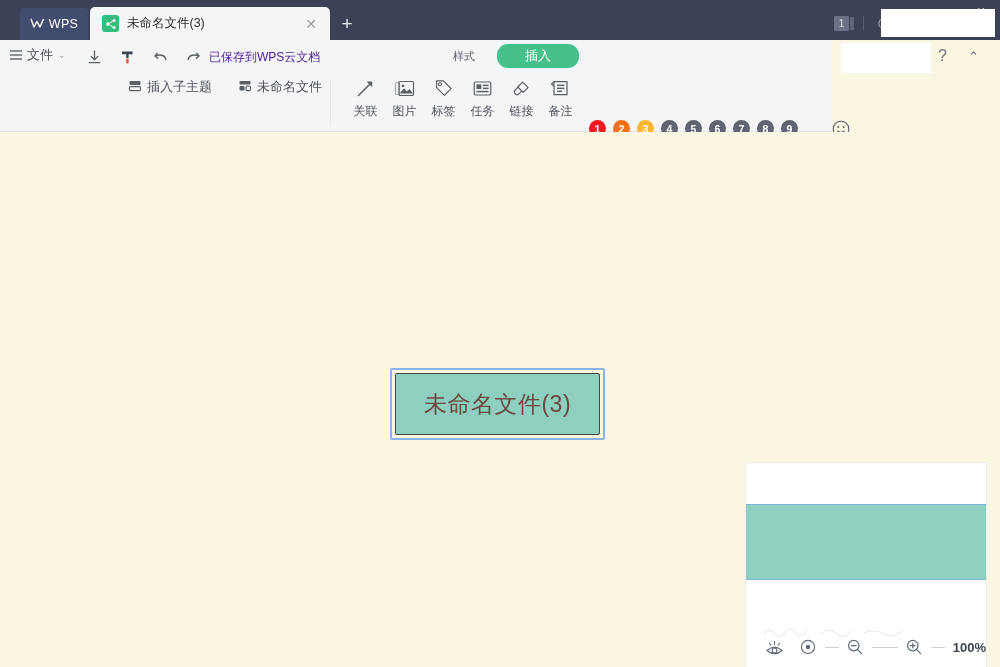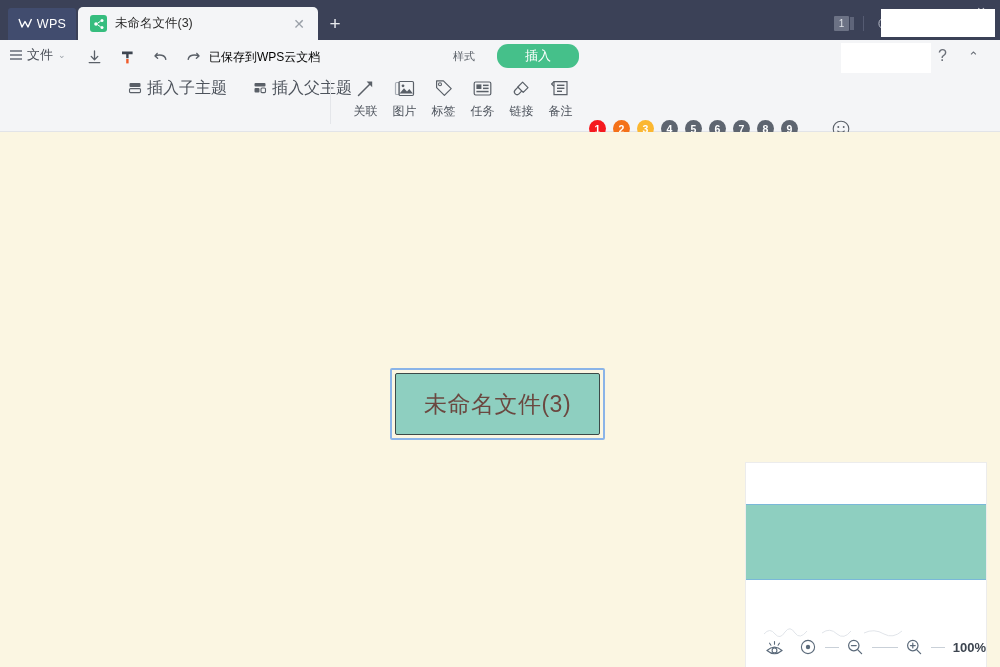--- a/index.html
+++ b/index.html
@@ -15,21 +15,21 @@
   .titlebar {
     position: absolute; top: 0; left: 0;
     width: 1000px; height: 40px;
     background: #3b4157;
     display: flex; align-items: flex-end;
   }
   .wps-logo {
     width: 68px; height: 32px;
     background: #414c6e;
     display: flex; align-items: center; justify-content: center;
-    gap: 4px; margin-left: 8px; margin-bottom: 0;
+    gap: 4px; margin-left: 20px; margin-bottom: 0;
     border-radius: 3px 3px 0 0;
   }
   .wps-logo .mark { color: #fff; font-size: 13px; line-height: 1; }
   .wps-logo .txt { color: #ffffff; font-size: 12.5px; letter-spacing: .3px; }
 
   .doctab {
     width: 240px; height: 33px;
     background: #f4f5f7;
     border-radius: 5px 5px 0 0;
     display: flex; align-items: center;
@@ -94,21 +94,21 @@
     color: #c7cad4; font-size: 11px;
   }
   .white-overlay-top {
     position: absolute; right: 5px; top: 9px;
     width: 114px; height: 28px; background: #ffffff;
   }
 
   
   .ribbon {
     position: absolute; top: 40px; left: 0;
-    width: 1000px; height: 92px;
+    width: 832px; height: 92px;
     background: #f4f5f7;
     border-bottom: 1px solid #e2e4e8;
   }
   
   .r1 { position: absolute; top: 0; left: 0; width: 1000px; height: 34px; }
   .filemenu {
     position: absolute; left: 10px; top: 6px;
     display: flex; align-items: center; gap: 5px;
     color: #4a4f58; font-size: 13px;
   }
@@ -116,21 +116,21 @@
   .hamb i { display: block; width: 12px; height: 1.4px; background: #8a8f98; }
   .chev-d { color: #9aa0a8; font-size: 9px; }
 
   .r1icon {
     position: absolute; top: 5px;
     width: 24px; height: 24px;
     display: flex; align-items: center; justify-content: center;
   }
   .savedtxt {
     position: absolute; left: 209px; top: 9px;
-    font-size: 12px; color: #000000;
+    font-size: 12px; color: #4c1d95;
   }
   .styletabs {
     position: absolute; left: 447px; top: 4px;
     display: flex; align-items: center; gap: 16px;
   }
   .styletab {
     font-size: 11px; color: #5a6068;
     padding: 4px 6px;
   }
   .styletab.active {
@@ -151,21 +151,21 @@
   }
 
   
   .insert-topics {
     position: absolute; left: 128px; top: 38px;
     display: flex; flex-direction: column; gap: 7px;
   }
   .itrow { display: flex; gap: 26px; }
   .itbtn {
     display: flex; align-items: center; gap: 5px;
-    font-size: 16px; color: #4d535c;
+    font-size: 13px; color: #4d535c;
   }
   .itbtn.disabled { color: #b3b8c0; }
   .itbtn .tico { display: block; }
 
   .sep-v {
     position: absolute; left: 330px; top: 40px;
     width: 1px; height: 44px; background: #e4e6ea;
   }
 
   
@@ -389,21 +389,21 @@
           <span>插入子主题</span>
         </div>
         <div class="itbtn">
           <span class="tico">
             <svg width="14" height="12" viewBox="0 0 14 12">
                 <rect x="1.5" y="1" width="11" height="3.6" rx="1" fill="#5a6068"></rect>
                 <rect x="1.5" y="6" width="5" height="4.6" rx="1" fill="#5a6068"></rect>
                 <rect x="8" y="6" width="4.5" height="4.6" rx="1" stroke="#5a6068" stroke-width="1.1" fill="none"></rect>
               </svg>
           </span>
-          <span>插入父主题</span>
+          <span>未命名文件</span>
         </div>
       </div>
     </div>
 
     <div class="sep-v"></div>
 
     <div class="tools">
       <div class="tool">
         <span class="ticon">
           <svg width="21" height="21" viewBox="0 0 21 21">

